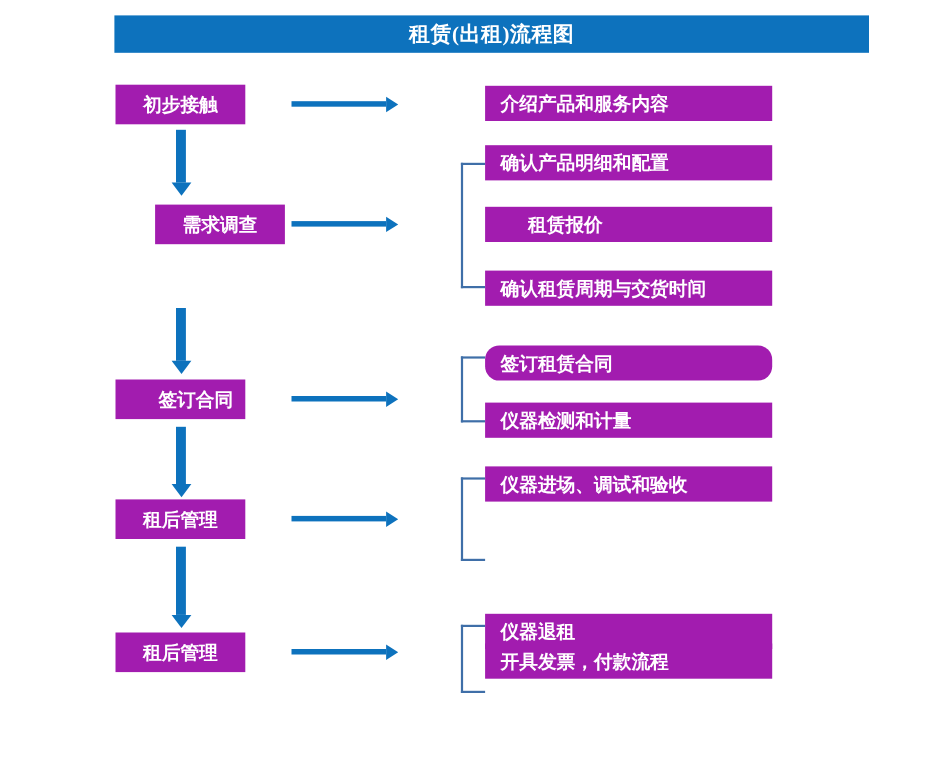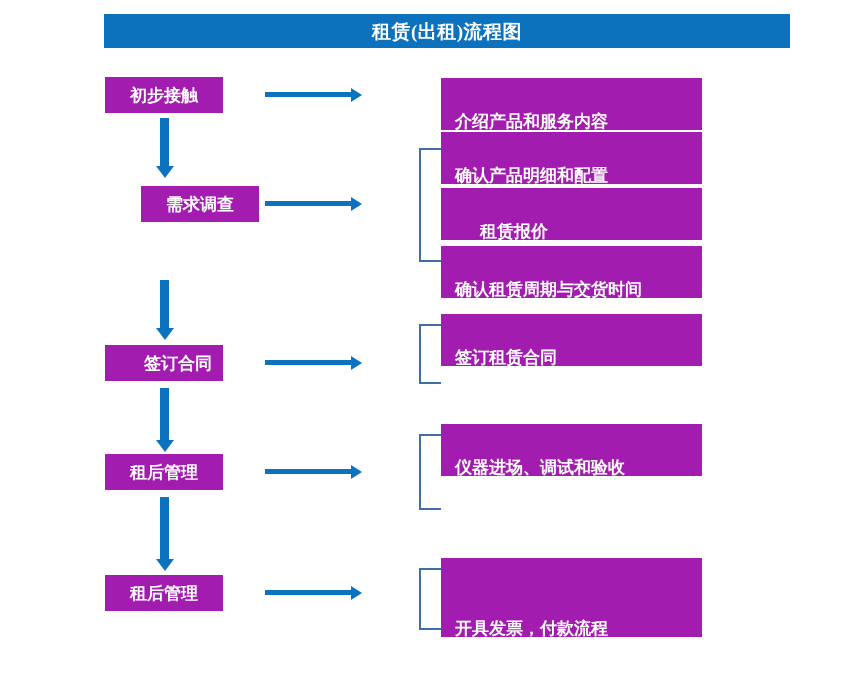--- a/index.html
+++ b/index.html
@@ -61,24 +61,23 @@
     justify-content: center;
   }
   .stage .node-label {
     font-size: 17px;
   }
 
   
   .detail {
     left: 441px;
     width: 261px;
-    height: 52px;
+    height: 32px;
     padding-left: 14px;
     justify-content: flex-start;
-    align-items: flex-end;
   }
   .detail .node-label {
     font-size: 17px;
   }
 
   
   .arrow-down {
     position: absolute;
     width: 9px;
     background: #0d72bd;
@@ -179,24 +178,27 @@
   </div>
 
   <div class="node detail" style="top:188px;padding-left:39px;">
     <span class="node-label">租赁报价</span>
   </div>
 
   <div class="node detail" style="top:246px;">
     <span class="node-label">确认租赁周期与交货时间</span>
   </div>
 
-  <div class="node detail" style="top:314px;">
+  <div class="node detail" style="top:314px;border-radius:13px;">
     <span class="node-label">签订租赁合同</span>
   </div>
 
+  <div class="node detail" style="top:366px;">
+    <span class="node-label">仪器检测和计量</span>
+  </div>
 
   <div class="node detail" style="top:424px;">
     <span class="node-label">仪器进场、调试和验收</span>
   </div>
 
 
   <div class="node detail" style="top:558px;">
     <span class="node-label">仪器退租</span>
   </div>
 

